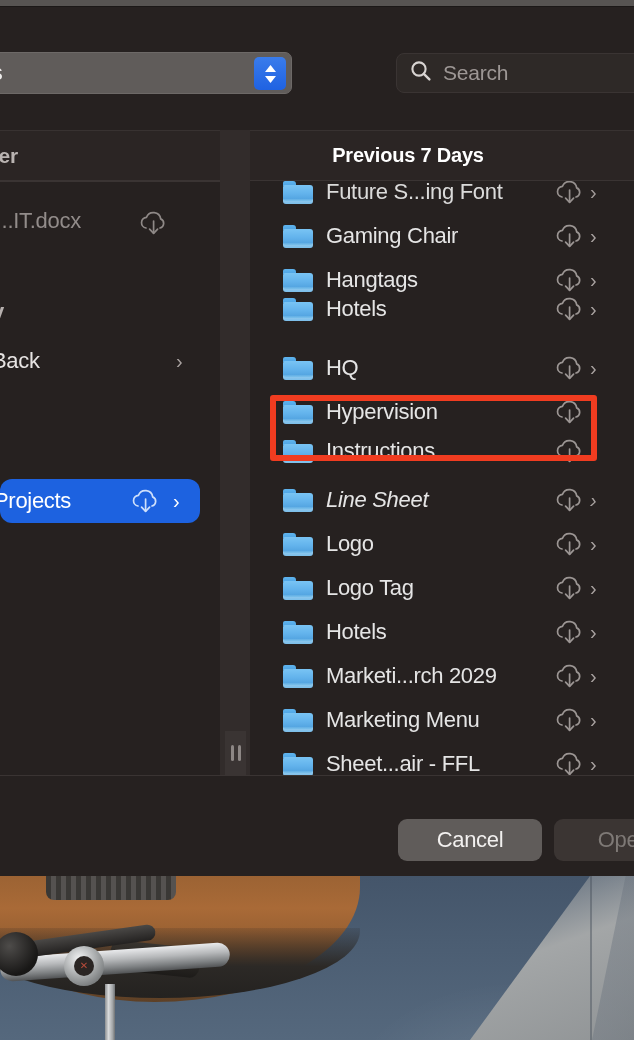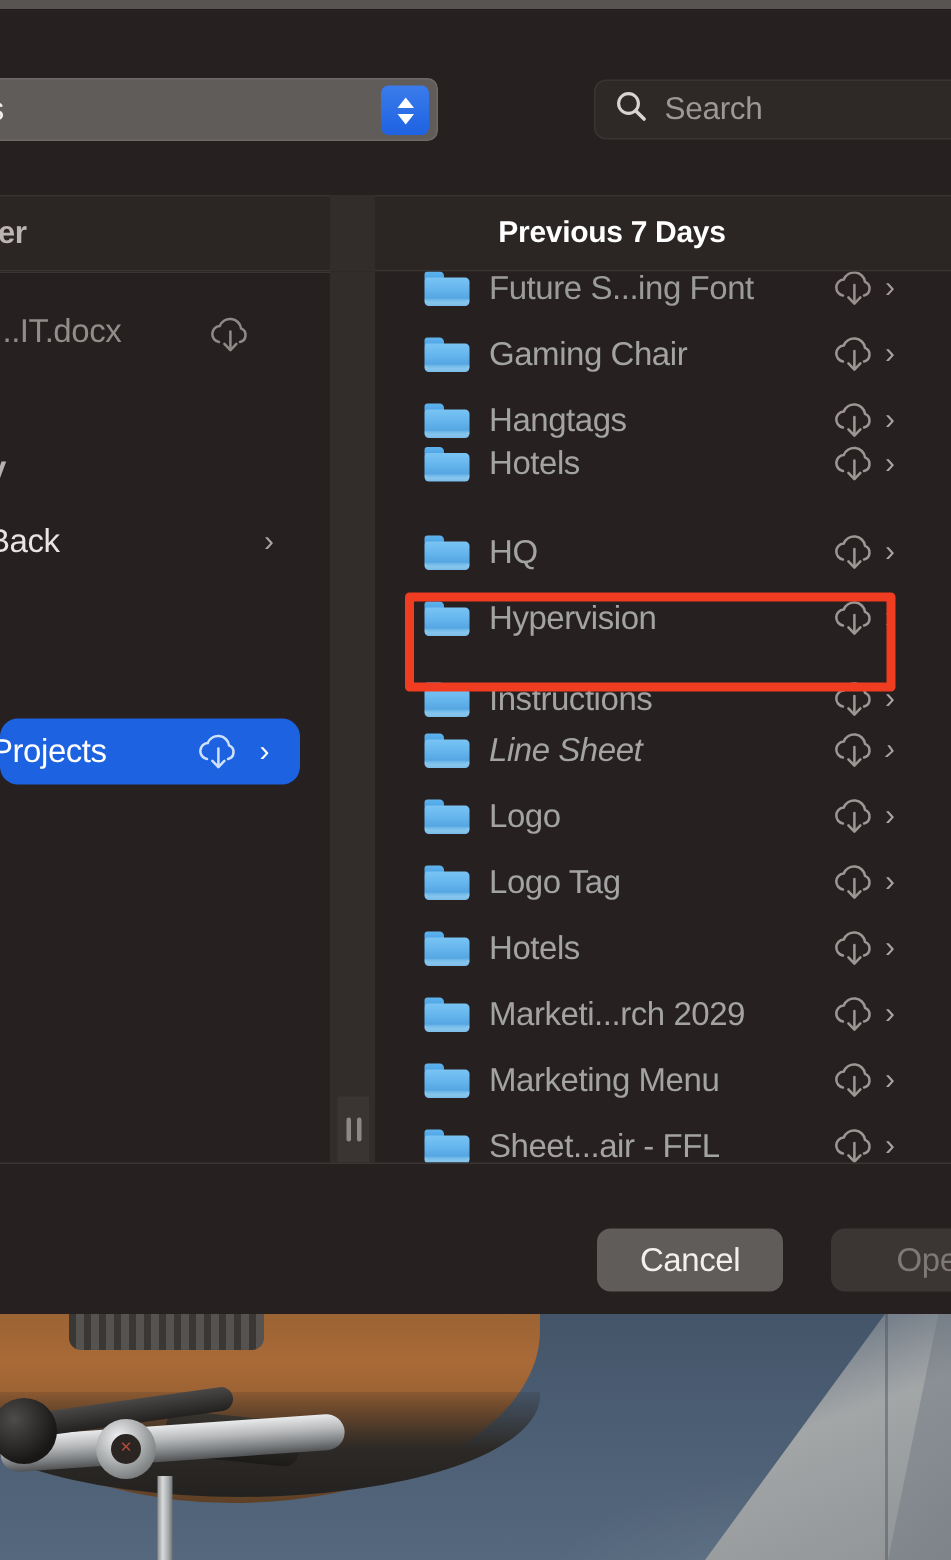--- a/index.html
+++ b/index.html
@@ -231,21 +231,21 @@
     background: linear-gradient(180deg, #5fb4ee, #4ea4e4);
     border-radius: 2px 3px 0 0;
   }
   .folder-ico .body {
     position: absolute; left: 0; top: 4px; width: 30px; height: 19px;
     background: linear-gradient(180deg, #79c4f4 0%, #63b3ec 45%, #55a6e2 72%, #76bdea 80%, #5fb0e6 100%);
     border-radius: 2px 3px 3px 3px;
     box-shadow: inset 0 -3px 0 rgba(255,255,255,0.18);
   }
   .fname {
-    color: #a3a3a3; font-size: 22px; letter-spacing: -0.3px;
+    color: #e5e5e5; font-size: 22px; letter-spacing: -0.3px;
     margin-left: 13px; white-space: nowrap;
   }
   .fcloud { position: absolute; left: 302px; top: 10px; }
   .fchev { position: absolute; left: 340px; color: #a8a2a0; font-size: 20px; }
   .frow.clipped-top .fname,
   .frow.clipped-top .fcloud,
   .frow.clipped-top .fchev { opacity: 0.95; }
 
   .list-bottom-rule {
     position: absolute; left: 0; top: 775px; width: 634px; height: 1px; background: #3a3433;
@@ -255,21 +255,21 @@
   .footer {
     position: absolute; left: 0; top: 776px; width: 634px; height: 100px;
     background: #262120;
   }
   .btn {
     position: absolute; top: 819px; height: 42px;
     border-radius: 9px; display: flex; align-items: center; justify-content: center;
     font-size: 22px; letter-spacing: -0.3px;
   }
   .btn-cancel {
-    left: 398px; width: 124px;
+    left: 398px; width: 144px;
     background: #605c5a; color: #f2f0ef;
   }
   .btn-open {
     left: 554px; width: 140px;
     background: #3b3533; color: #7e7976;
   }
 
   
   .red-box {
     position: absolute; left: 270px; top: 395px; width: 327px; height: 66px;
@@ -470,21 +470,21 @@
         <span class="fcloud">
           <svg class="cloud" width="36" height="26" viewBox="0 0 36 26" aria-hidden="true">
             <path d="M10 17 a5.4 5.4 0 0 1 .5 -10.7 a7.4 7.4 0 0 1 14.2 1.6 a4.8 4.8 0 0 1 -.7 9.1" fill="none" stroke="#9c9694" stroke-width="1.7" stroke-linecap="round"></path>
             <line x1="17.6" y1="10" x2="17.6" y2="22" stroke="#9c9694" stroke-width="1.7" stroke-linecap="round"></line>
             <path d="M13.6 18.2 L17.6 22.4 L21.6 18.2" fill="none" stroke="#9c9694" stroke-width="1.7" stroke-linecap="round" stroke-linejoin="round"></path>
           </svg>
         </span>
         <span class="fchev" style="top:11px;">›</span>
       </div>
 
-      <div class="frow" style="top:263px;">
+      <div class="frow" style="top:248px;">
         <span class="folder-ico">
             <i class="tab"></i>
             <i class="body"></i>
           </span>
         <span class="fname">Instructions</span>
         <span class="fcloud">
           <svg class="cloud" width="36" height="26" viewBox="0 0 36 26" aria-hidden="true">
             <path d="M10 17 a5.4 5.4 0 0 1 .5 -10.7 a7.4 7.4 0 0 1 14.2 1.6 a4.8 4.8 0 0 1 -.7 9.1" fill="none" stroke="#9c9694" stroke-width="1.7" stroke-linecap="round"></path>
             <line x1="17.6" y1="10" x2="17.6" y2="22" stroke="#9c9694" stroke-width="1.7" stroke-linecap="round"></line>
             <path d="M13.6 18.2 L17.6 22.4 L21.6 18.2" fill="none" stroke="#9c9694" stroke-width="1.7" stroke-linecap="round" stroke-linejoin="round"></path>

